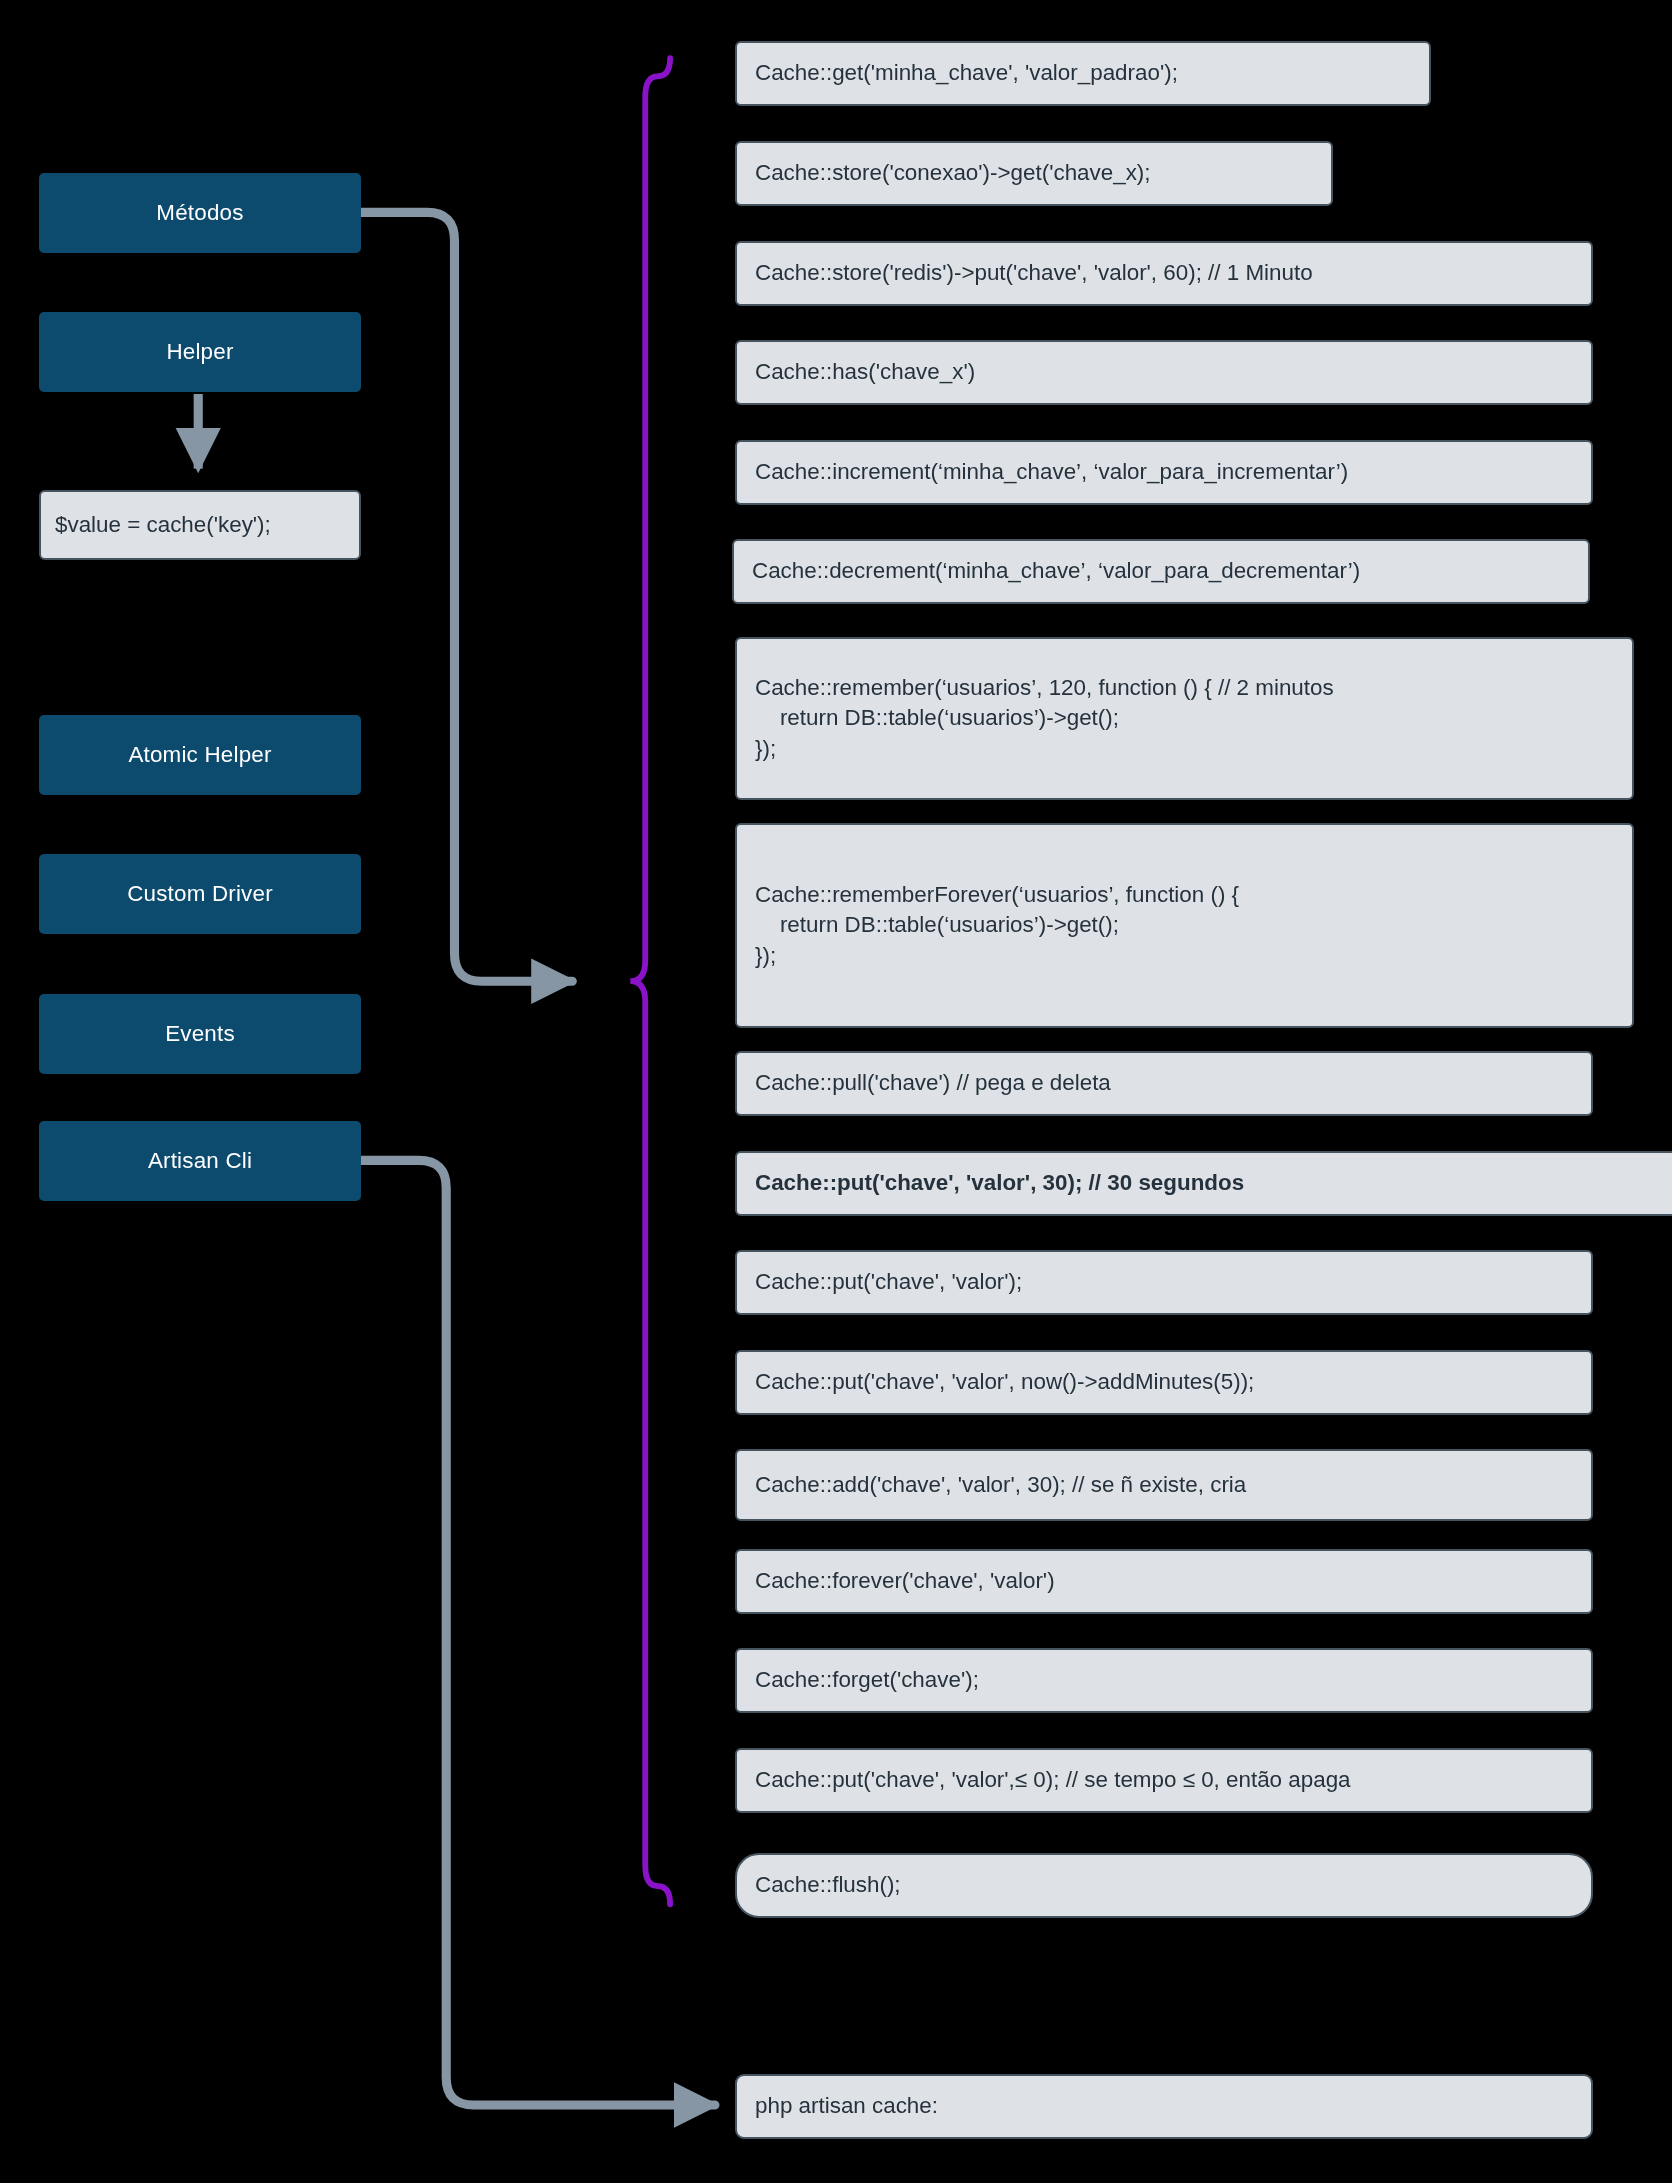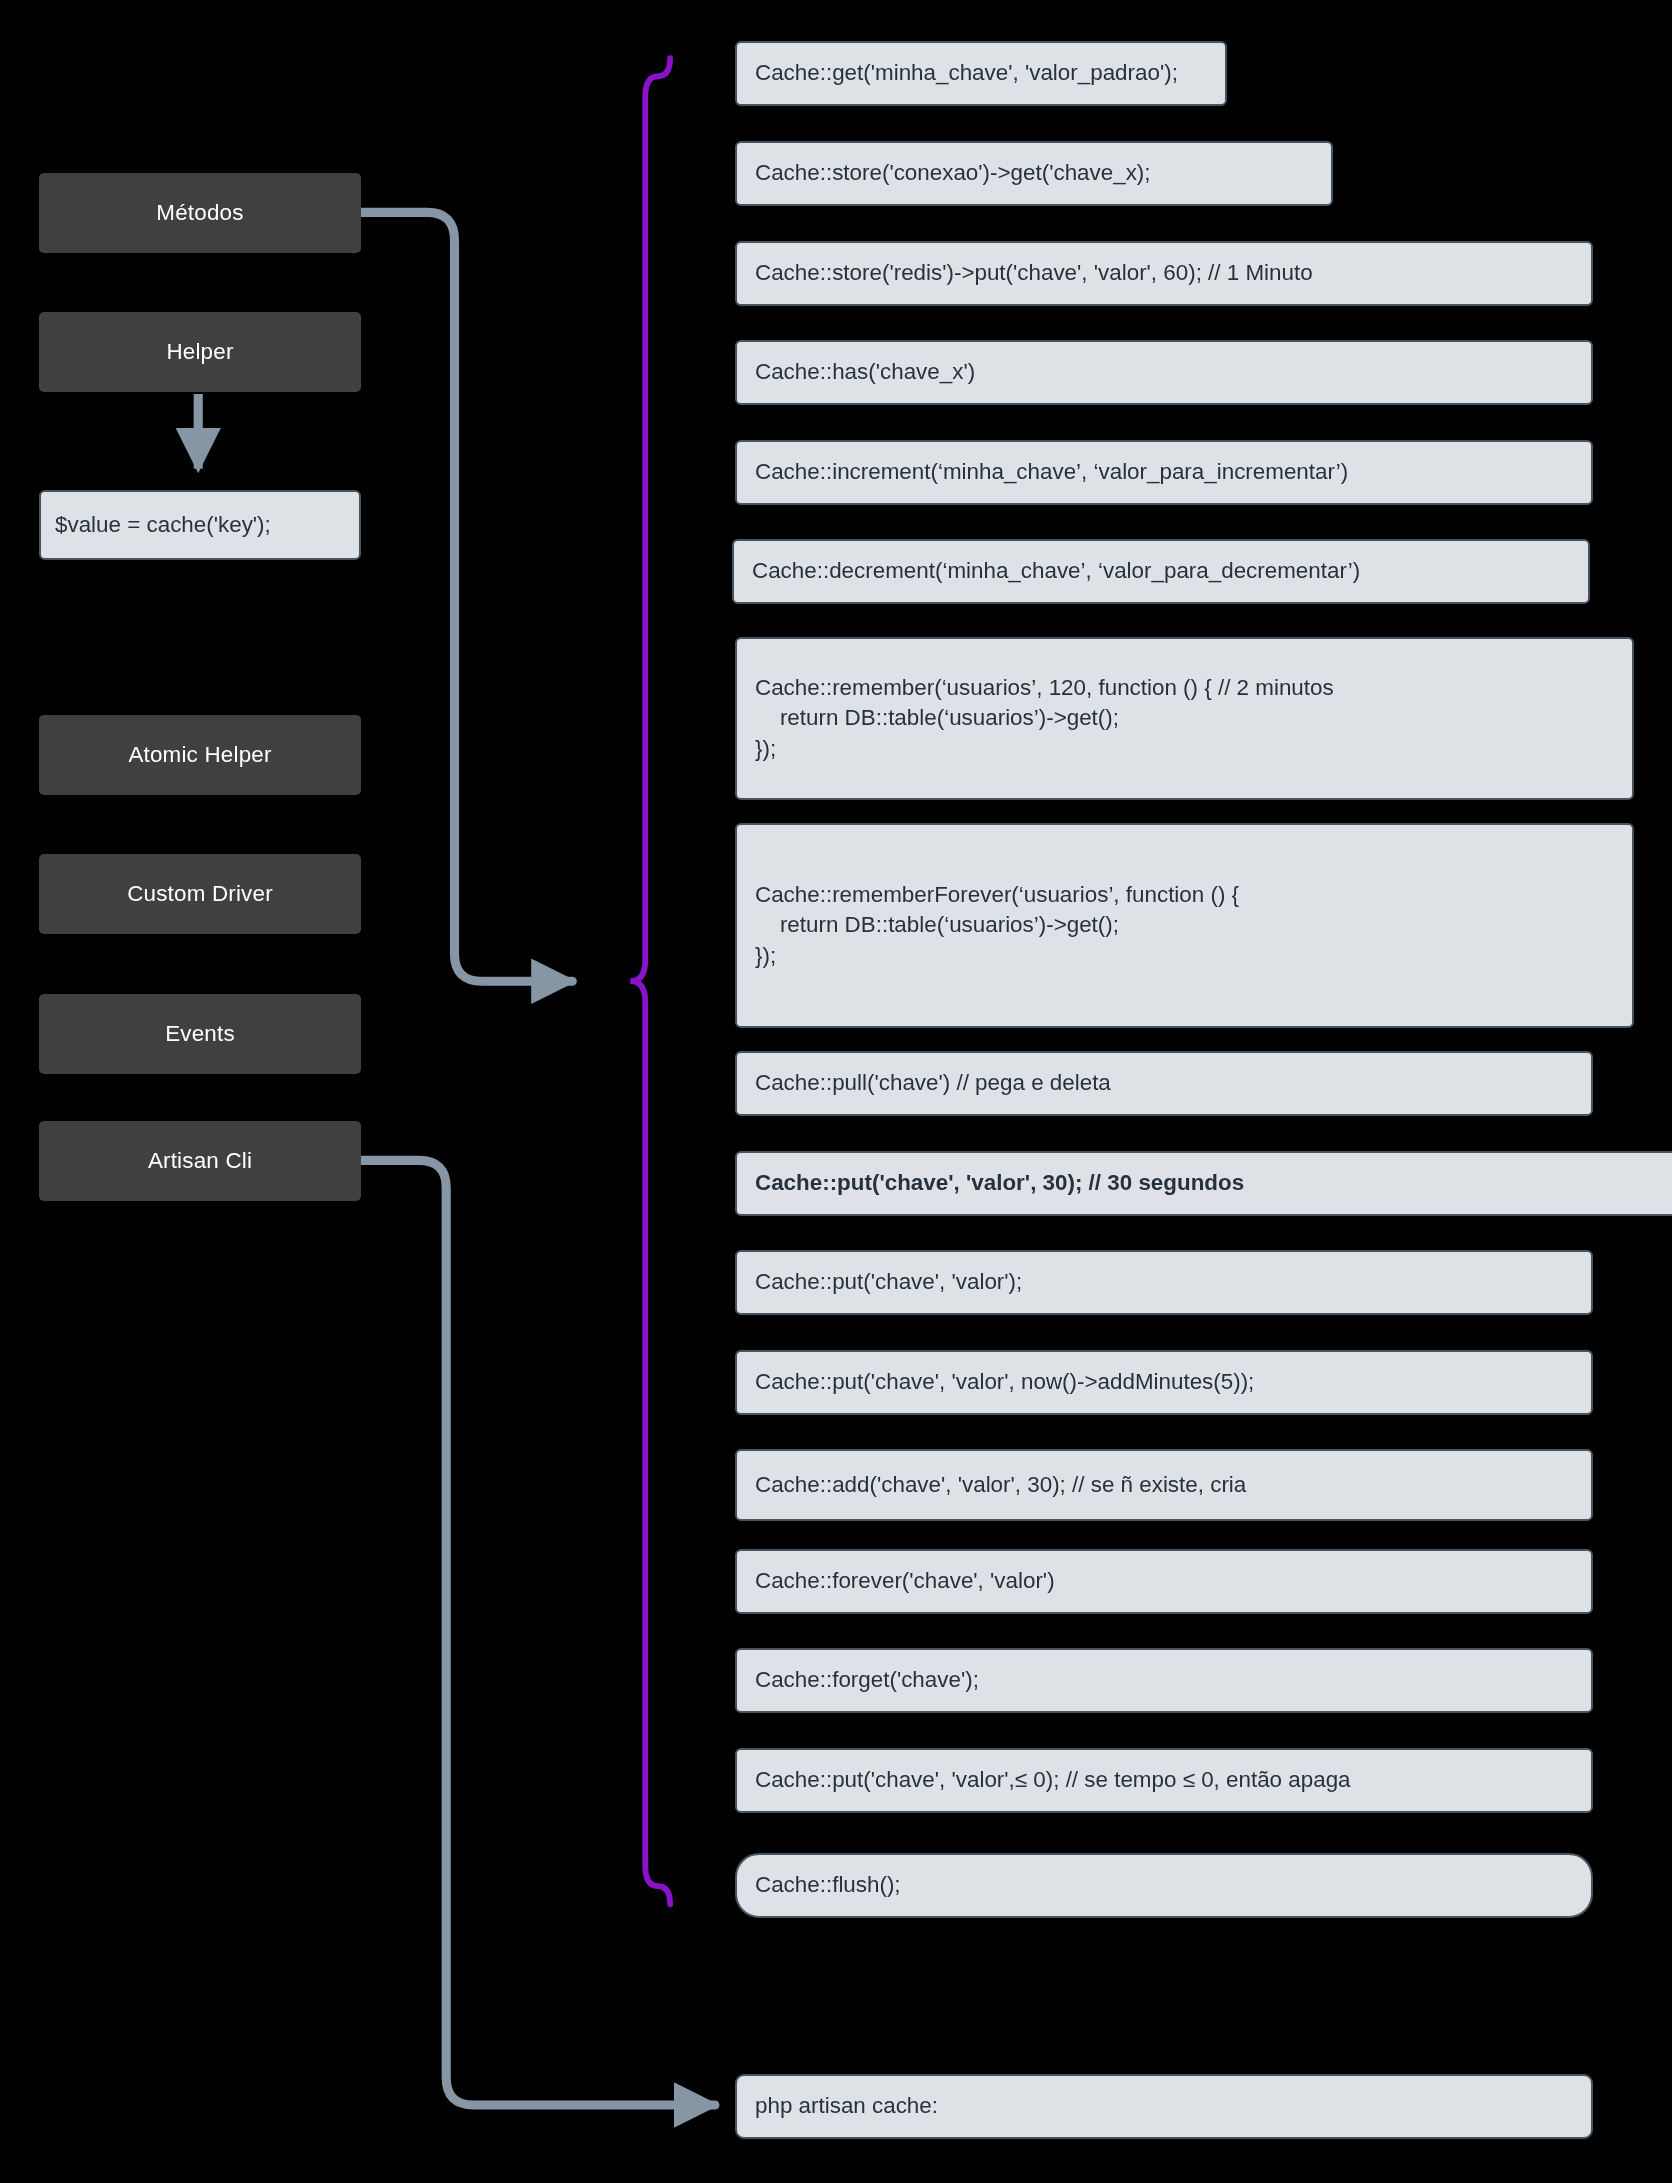--- a/index.html
+++ b/index.html
@@ -28,21 +28,21 @@
     left: 0;
     top: 0;
     width: 1672px;
     height: 2183px;
     pointer-events: none;
   }
 
   
   .node-purple {
     position: absolute;
-    background: #404040;
+    background: #0c4a6e;
     border-radius: 5px;
     color: #FFFFFF;
     font-size: 22.4px;
     display: flex;
     align-items: center;
     justify-content: center;
     text-align: center;
     box-sizing: border-box;
     letter-spacing: 0.2px;
   }
@@ -129,21 +129,21 @@
   </div>
 
   <div class="node-purple" style="left:39px; top:994px; width:322px; height:80px;">
     <span>Events</span>
   </div>
 
   <div class="node-purple" style="left:39px; top:1121px; width:322px; height:80px;">
     <span>Artisan Cli</span>
   </div>
 
-  <div class="node-code" style="left:735px; top:41px; width:492px; height:65px;">
+  <div class="node-code" style="left:735px; top:41px; width:696px; height:65px;">
     <span class="code-text">Cache::get('minha_chave', 'valor_padrao');</span>
   </div>
 
   <div class="node-code" style="left:735px; top:141px; width:598px; height:65px;">
     <span class="code-text">Cache::store('conexao')-&gt;get('chave_x);</span>
   </div>
 
   <div class="node-code" style="left:735px; top:241px; width:858px; height:65px;">
     <span class="code-text">Cache::store('redis')-&gt;put('chave', 'valor', 60); // 1 Minuto</span>
   </div>

